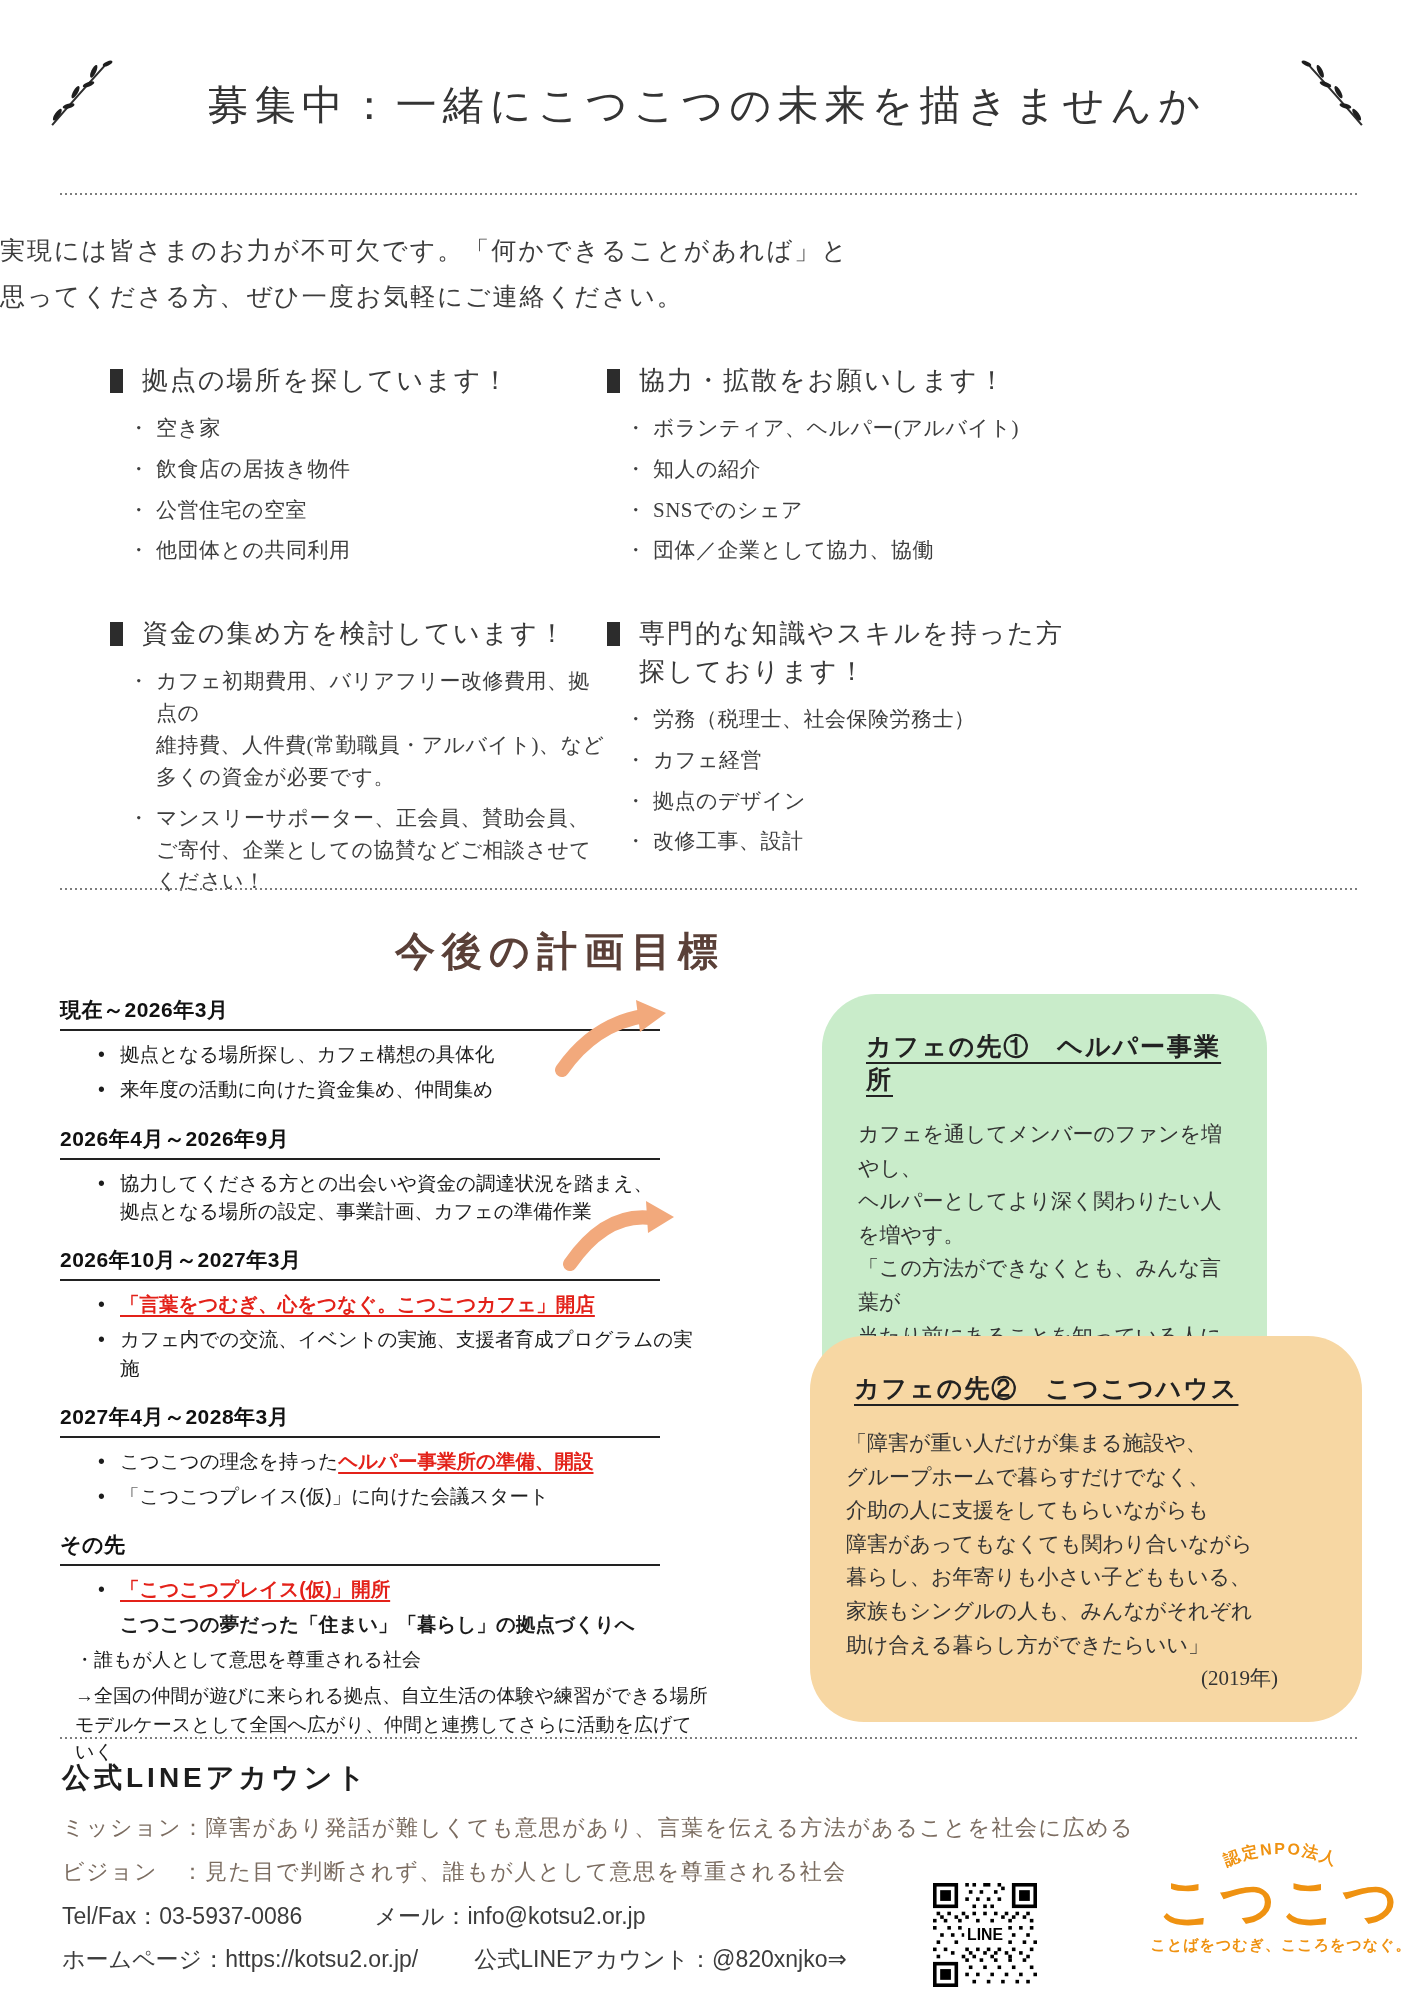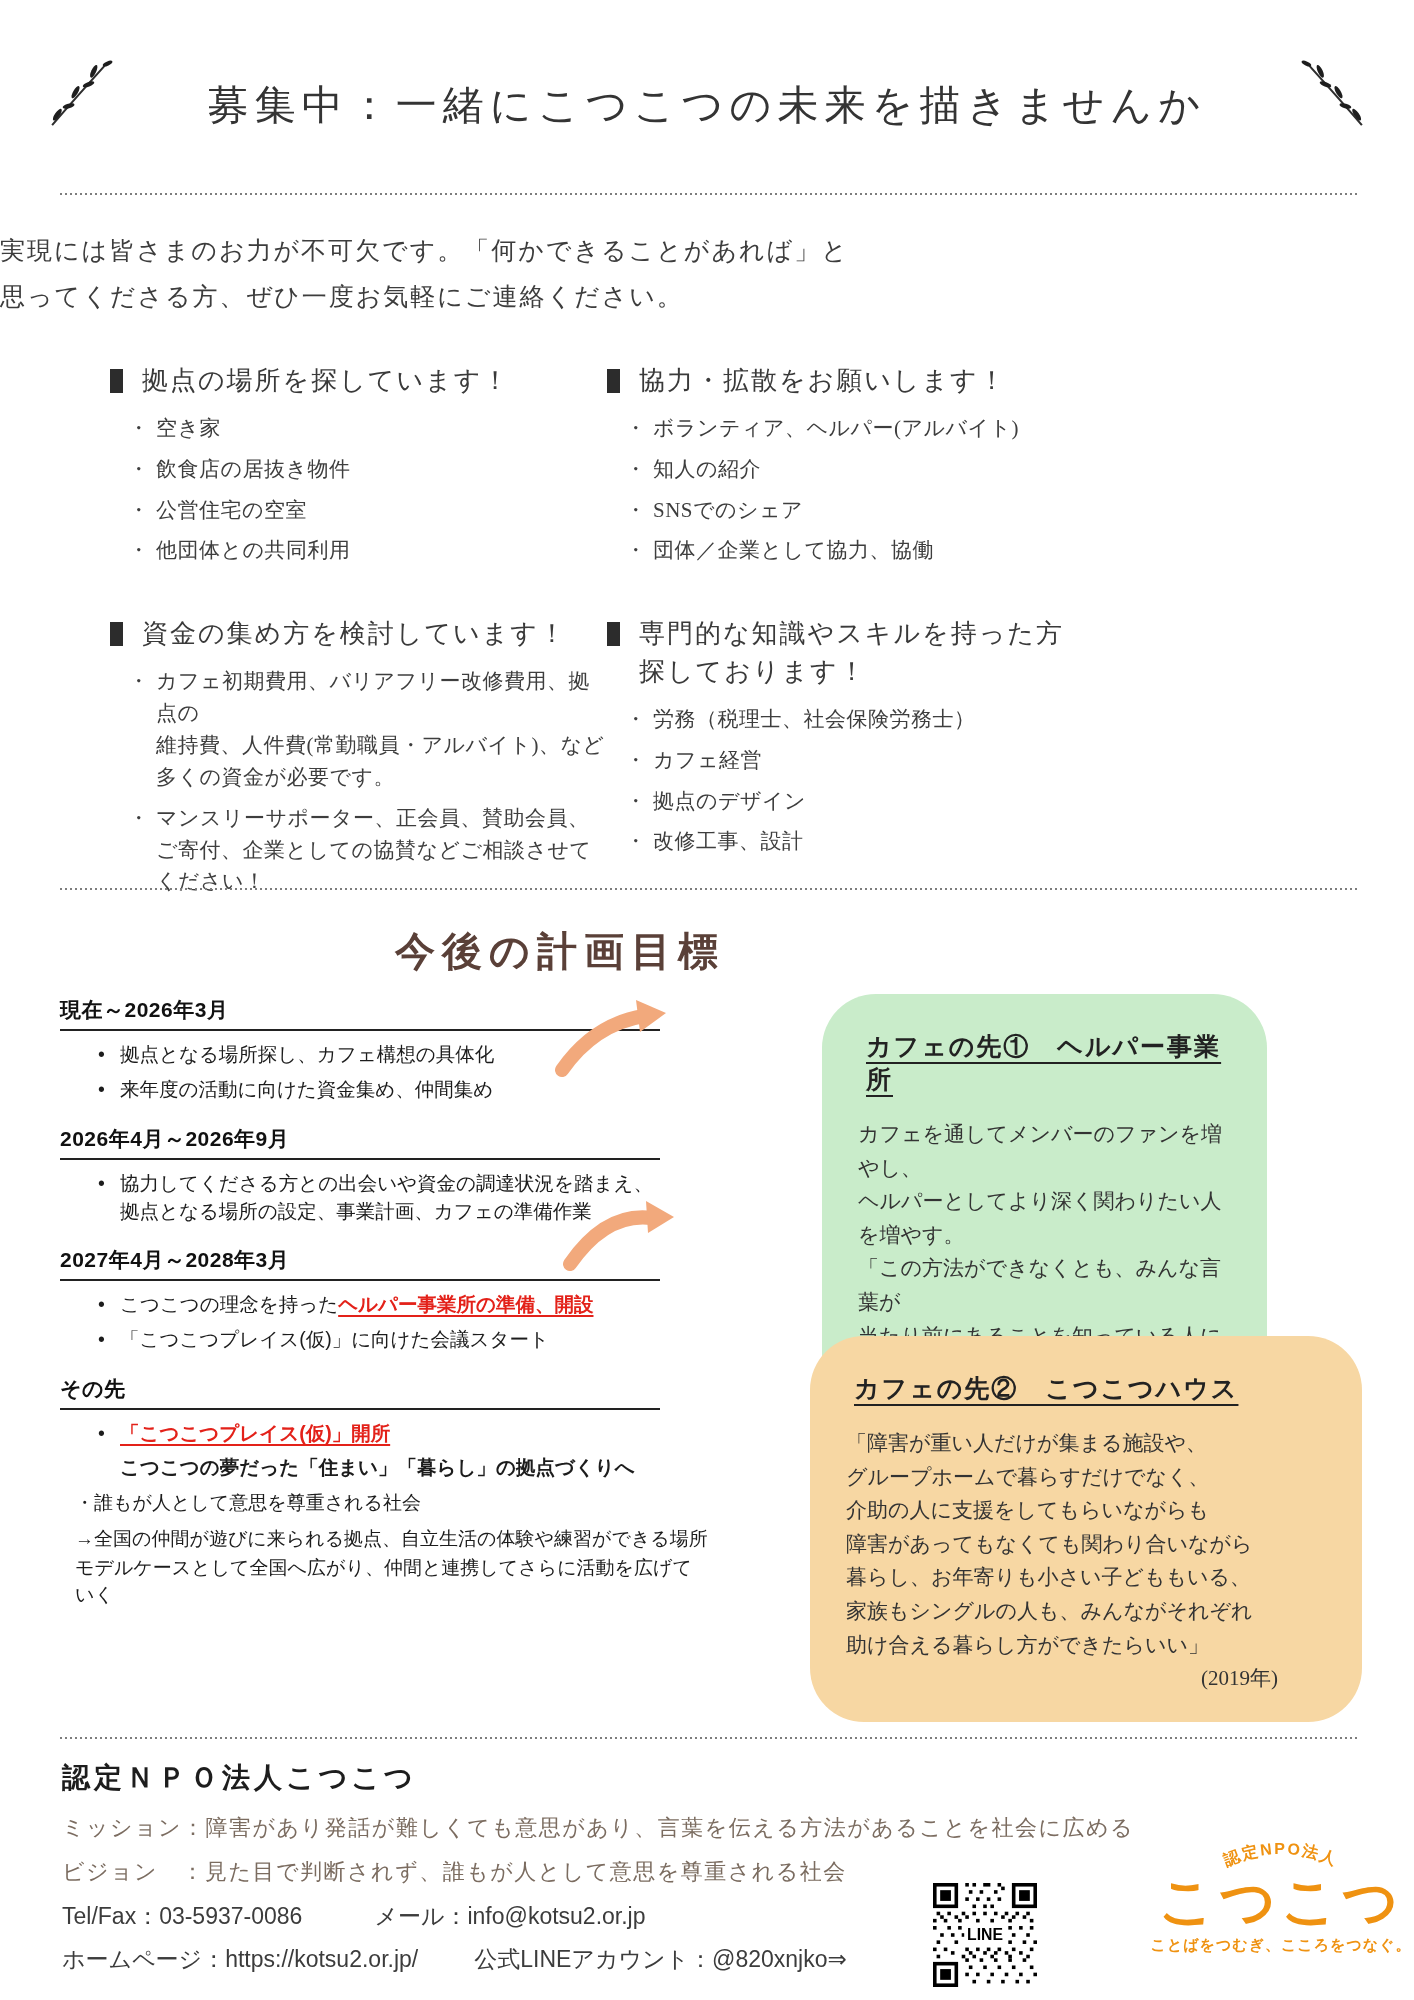--- a/index.html
+++ b/index.html
@@ -192,20 +192,27 @@
         </div>
       </div>
       <div class="phase">
         <div class="phase-label">2026年4月～2026年9月</div>
         <div class="phase-bullets">
           <div class="t-bullet">協力してくださる方との出会いや資金の調達状況を踏まえ、
 拠点となる場所の設定、事業計画、カフェの準備作業</div>
         </div>
       </div>
       <div class="phase">
+        <div class="phase-label">2026年10月～2027年3月</div>
+        <div class="phase-bullets">
+          <div class="t-bullet"><span class="red">「言葉をつむぎ、心をつなぐ。こつこつカフェ」開店</span></div>
+          <div class="t-bullet">カフェ内での交流、イベントの実施、支援者育成プログラムの実施</div>
+        </div>
+      </div>
+      <div class="phase">
         <div class="phase-label">2027年4月～2028年3月</div>
         <div class="phase-bullets">
           <div class="t-bullet"><span>こつこつの理念を持った</span><span class="red">ヘルパー事業所の準備、開設</span></div>
           <div class="t-bullet">「こつこつプレイス(仮)」に向けた会議スタート</div>
         </div>
       </div>
       <div class="phase">
         <div class="phase-label">その先</div>
         <div class="phase-bullets">
           <div class="t-bullet"><span class="red">「こつこつプレイス(仮)」開所</span></div>
@@ -248,21 +255,21 @@
 暮らし、お年寄りも小さい子どももいる、
 家族もシングルの人も、みんながそれぞれ
 助け合える暮らし方ができたらいい」</div>
       <div class="co-year">(2019年)</div>
     </div>
   </div>
 
   <div class="rule rule-bot"></div>
 
   <footer class="footer">
-    <div class="org-name">認定ＮＰＯ法人こつこつ</div>
+    <div class="org-name">公式LINEアカウント</div>
     <div class="mission">ミッション：障害があり発話が難しくても意思があり、言葉を伝える方法があることを社会に広める</div>
     <div class="vision">ビジョン　：見た目で判断されず、誰もが人として意思を尊重される社会</div>
     <div class="contact1">
       <span class="gap">Tel/Fax：03-5937-0086</span><span>メール：info@kotsu2.or.jp</span>
     </div>
     <div class="contact2">
       <span class="gap">ホームページ：https://kotsu2.or.jp/</span><span>公式LINEアカウント：@820xnjko⇒</span>
     </div>
 
     <span class="qr">

